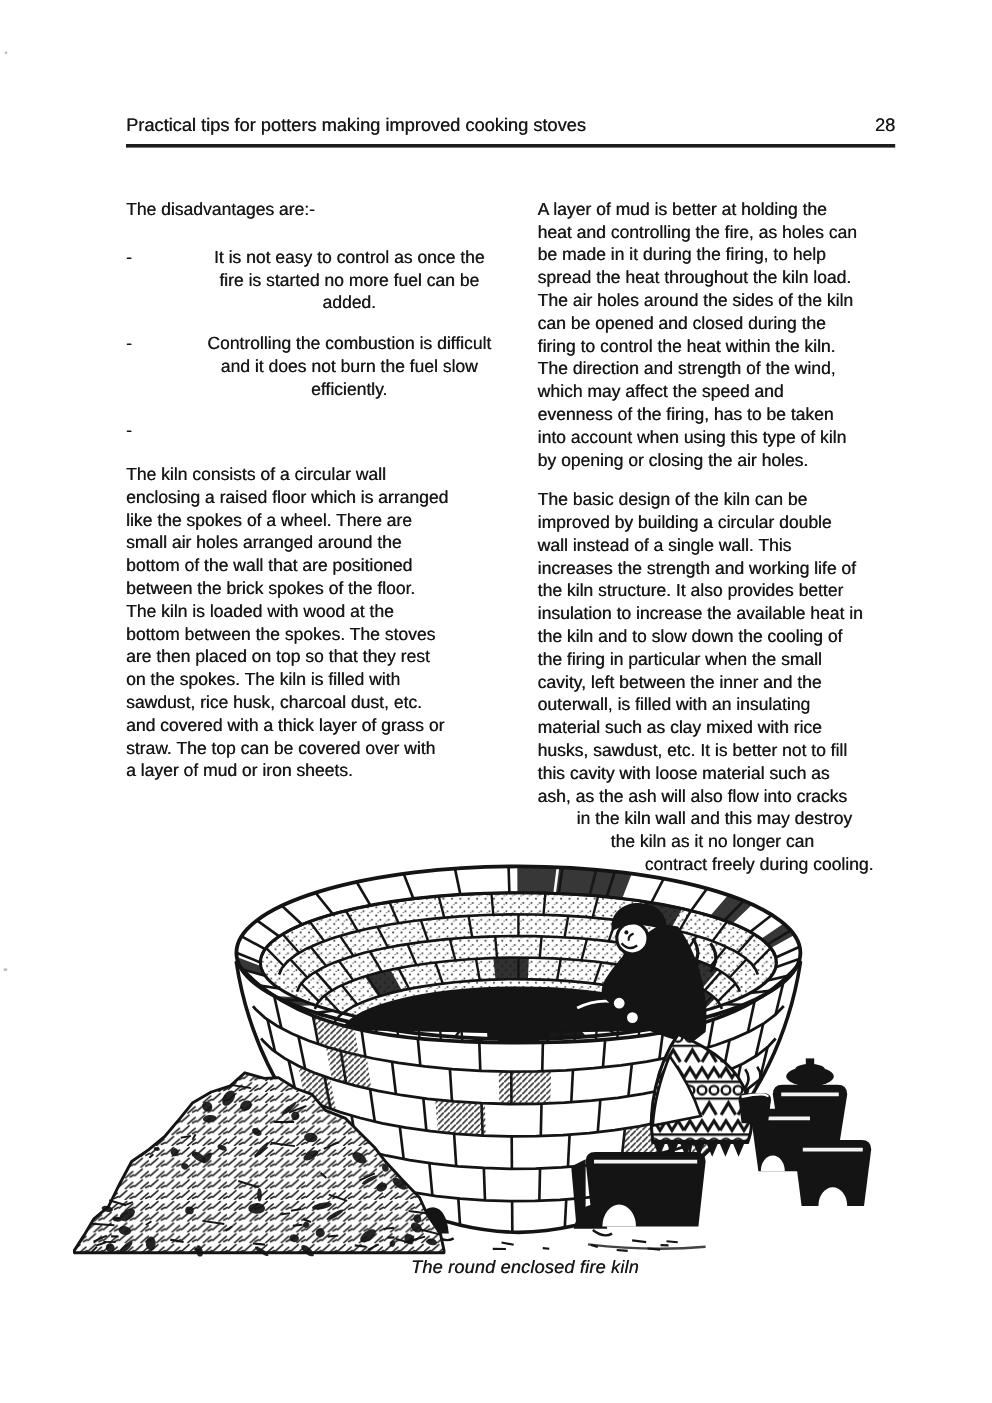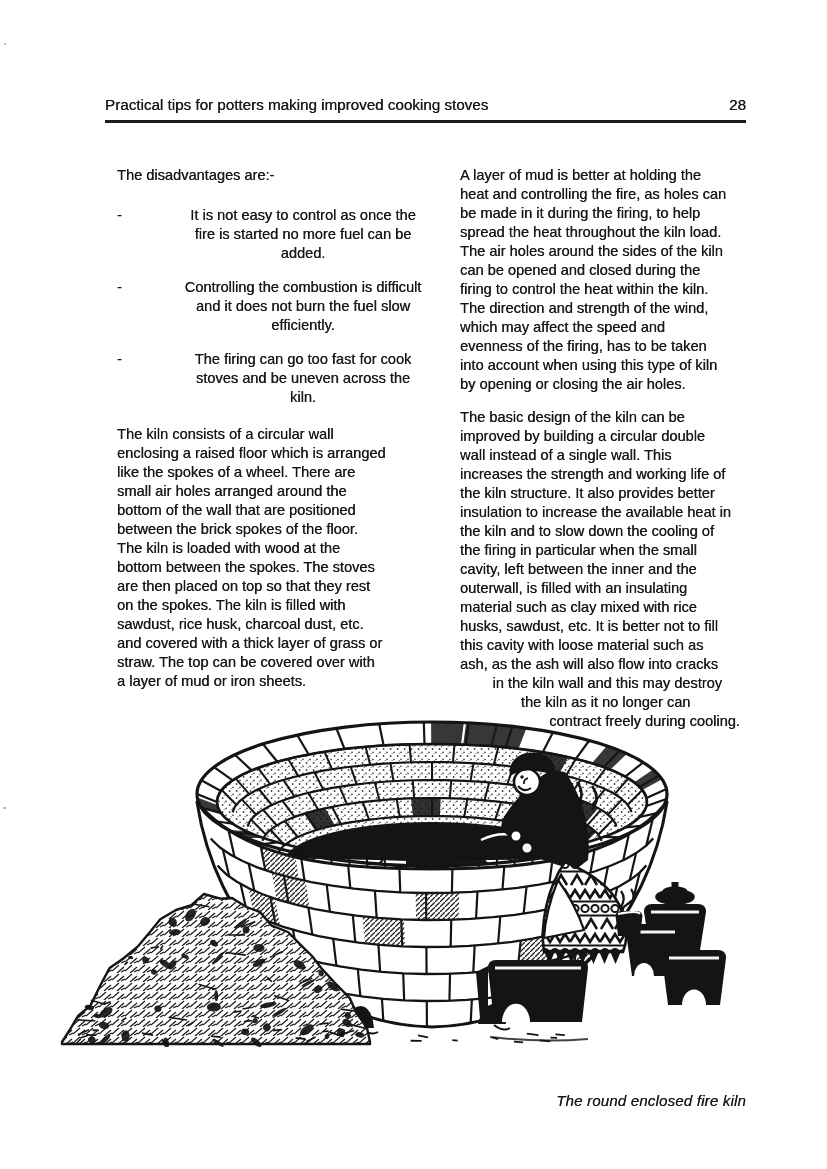--- a/index.html
+++ b/index.html
@@ -2,34 +2,34 @@
 <html><head>
 <meta charset="utf-8">
 <style>
   html,body{margin:0;padding:0;background:#ffffff;}
   body{width:827px;height:1169px;position:relative;overflow:hidden;
        font-family:"Liberation Sans","DejaVu Sans",sans-serif;color:#151515;
        text-shadow:0.35px 0 0 rgba(0,0,0,.72);}
   .header{position:absolute;left:105px;top:96px;width:641px;display:flex;
           justify-content:space-between;align-items:baseline;padding-bottom:7px;
           border-bottom:3px solid #1c1c1c;font-size:15.2px;}
-  .col{position:absolute;top:166px;font-size:14.6px;line-height:19px;margin-left:12px;}
+  .col{position:absolute;top:166px;font-size:14.6px;line-height:19px;}
   .col-left{left:105px;width:338px;}
   .col-right{left:448px;width:330px;}
   .para{margin:0;white-space:pre-wrap;}
   .intro{margin:0 0 21px 0;}
   .bullets{display:flex;flex-direction:column;gap:15px;}
   .bullet{display:flex;}
   .bullet .marker{width:34px;flex:0 0 34px;}
   .bullet .btext{white-space:pre-wrap;flex:1;text-align:center;}
   .col-left .kiln-para{margin-top:18px;}
   .col-right .para2{margin-top:14px;}
   figure.kiln-fig{position:absolute;left:60px;top:712px;margin:0;width:700px;height:335px;}
-  .caption{position:absolute;left:105px;top:1048px;width:641px;text-align:right;
-           font-style:italic;font-size:15px;letter-spacing:.2px;text-indent:24px;margin-top:44px;}
+  .caption{position:absolute;left:105px;top:1048px;width:641px;text-align:center;
+           font-style:italic;font-size:15px;letter-spacing:.2px;text-indent:24px;}
   .speck{position:absolute;background:#bdbdbd;}
   .speck.a{left:4px;top:43px;width:2px;height:2px;}
   .speck.b{left:3px;top:807px;width:3px;height:2px;}
 </style>
 </head>
 <body>
 
 <div class="header">
   <span>Practical tips for potters making improved cooking stoves</span>
   <span>28</span>
@@ -45,23 +45,20 @@
 added.</span>
     </div>
     <div class="bullet">
       <span class="marker">-</span>
       <span class="btext">Controlling the combustion is difficult
 and it does not burn the fuel slow
 efficiently.</span>
     </div>
     <div class="bullet">
       <span class="marker">-</span>
-      <span class="btext">The firing can go too fast for cook
-stoves and be uneven across the
-kiln.</span>
     </div>
   </div>
   <p class="para kiln-para">The kiln consists of a circular wall
 enclosing a raised floor which is arranged
 like the spokes of a wheel. There are
 small air holes arranged around the
 bottom of the wall that are positioned
 between the brick spokes of the floor.
 The kiln is loaded with wood at the
 bottom between the spokes. The stoves

